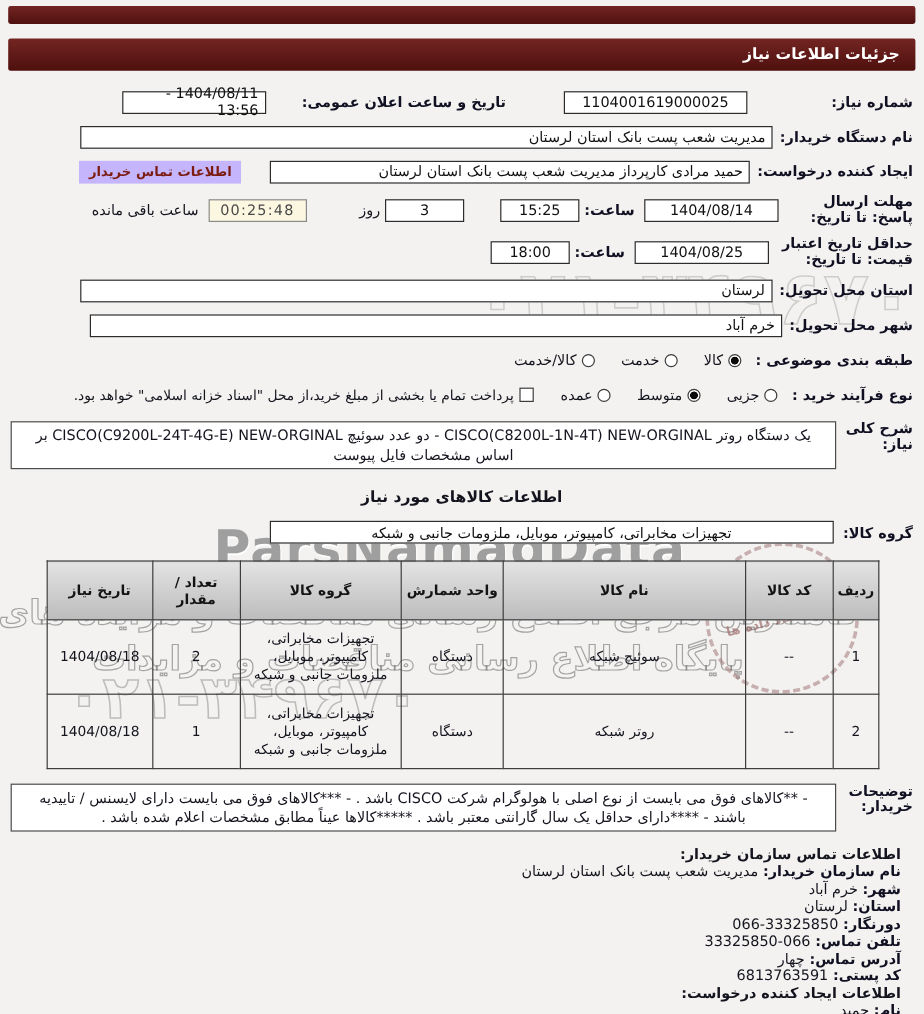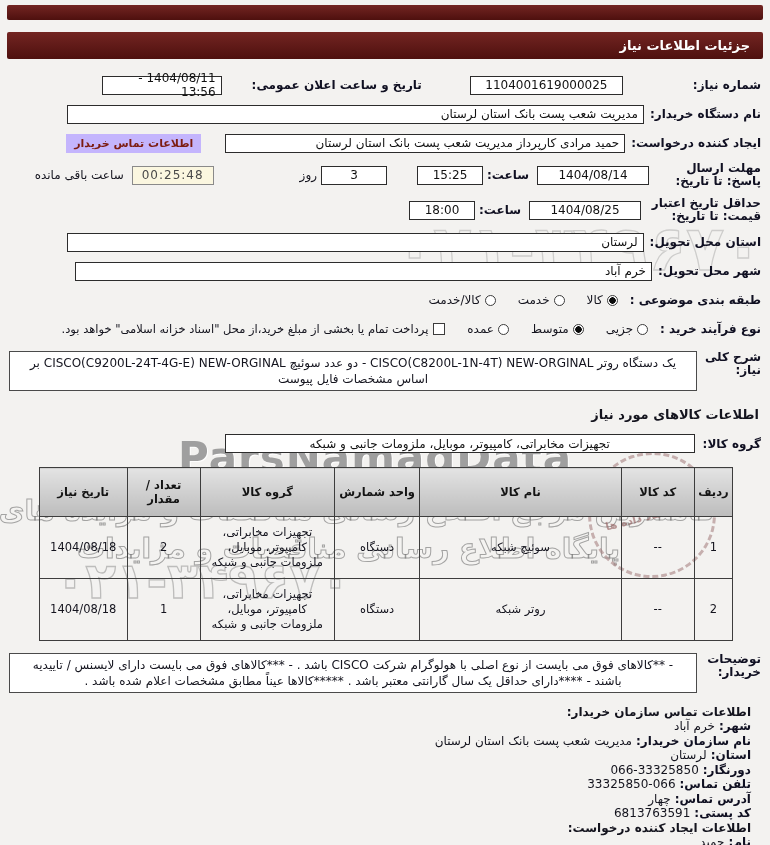--- a/index.html
+++ b/index.html
@@ -67,21 +67,21 @@
     background:#fff; display:inline-block; margin-left:4px; flex:none; }
   .radio.sel { background:radial-gradient(circle, #0a0a0a 3px, #fff 3.5px); }
   .cb { width:12px; height:12px; border:1px solid #3c3c3c; background:#fff;
     display:inline-block; margin-left:5px; flex:none; }
   .note { font-size:11.5px; }
 
   .desc-row { display:flex; align-items:flex-start; margin-top:12px; }
   .desc-box { flex:1; background:#fff; border:1px solid #4a4a4a; min-height:38px;
     text-align:center; padding:3px 8px; line-height:16px; font-size:12px; }
 
-  .section-title { font-weight:bold; font-size:13px; margin:16px 2px 0; }
+  .section-title { font-weight:bold; font-size:13px; margin:16px 2px 0;text-align:center; }
 
   .group-row { display:flex; align-items:center; margin-top:12px; }
 
   .tbl-wrap { margin:14px 28px 0 30px; }
   table { width:100%; border-collapse:collapse; font-size:11.5px; background:transparent; }
   th { background:linear-gradient(#e3e3e3,#bcbcbc); border:1px solid #3d3d3d;
     font-weight:bold; padding:10px 3px; color:#141414; }
   td { border:1px solid #3d3d3d; background:transparent; text-align:center;
     padding:8px 4px; line-height:15px; }
   .c0{width:33px} .c1{width:72px} .c2{width:198px} .c3{width:84px}
@@ -134,21 +134,21 @@
       <span class="contact-link">اطلاعات تماس خریدار</span>
     </div>
 
     <div class="frow">
       <span class="lbl wrap-lbl wl104 ml8">مهلت ارسال پاسخ: تا تاریخ:</span>
       <span class="box ltr w112 ml8">1404/08/14</span>
       <span class="lbl ml4">ساعت:</span>
       <span class="box ltr w66 ml30">15:25</span>
       <span class="box ltr w66 ml4">3</span>
       <span>روز</span>
-      <span class="timer ml8" style="margin-right:86px;">00:25:48</span>
+      <span class="timer ml8" style="margin-right:44px;">00:25:48</span>
       <span>ساعت باقی مانده</span>
     </div>
 
     <div class="frow">
       <span class="lbl wrap-lbl wl112 ml8">حداقل تاریخ اعتبار قیمت: تا تاریخ:</span>
       <span class="box ltr w112 ml8">1404/08/25</span>
       <span class="lbl ml4">ساعت:</span>
       <span class="box ltr w66">18:00</span>
     </div>
 
@@ -245,24 +245,24 @@
     </div>
 
     <div class="desc-row">
       <span class="lbl wrap-lbl wl58 ml6">توضیحات خریدار:</span>
       <div class="desc-box">- **کالاهای فوق می بایست از نوع اصلی با هولوگرام شرکت CISCO باشد . - ***کالاهای فوق می بایست دارای لایسنس / تاییدیه باشند - ****دارای حداقل یک سال گارانتی معتبر باشد . *****کالاها عیناً مطابق مشخصات اعلام شده باشد .</div>
     </div>
 
     <div class="contact-block">
       <div class="chead">اطلاعات تماس سازمان خریدار:</div>
       <div class="cline">
+        <span class="lbl">نام سازمان خریدار:</span><span>مدیریت شعب پست بانک استان لرستان</span>
+      </div>
+      <div class="cline">
         <span class="lbl">شهر:</span><span>خرم آباد</span>
-      </div>
-      <div class="cline">
-        <span class="lbl">نام سازمان خریدار:</span><span>مدیریت شعب پست بانک استان لرستان</span>
       </div>
       <div class="cline">
         <span class="lbl">استان:</span><span>لرستان</span>
       </div>
       <div class="cline">
         <span class="lbl">دورنگار:</span><span class="ltr" style="unicode-bidi:embed;">066-33325850</span>
       </div>
       <div class="cline">
         <span class="lbl">تلفن تماس:</span><span>066-33325850</span>
       </div>

